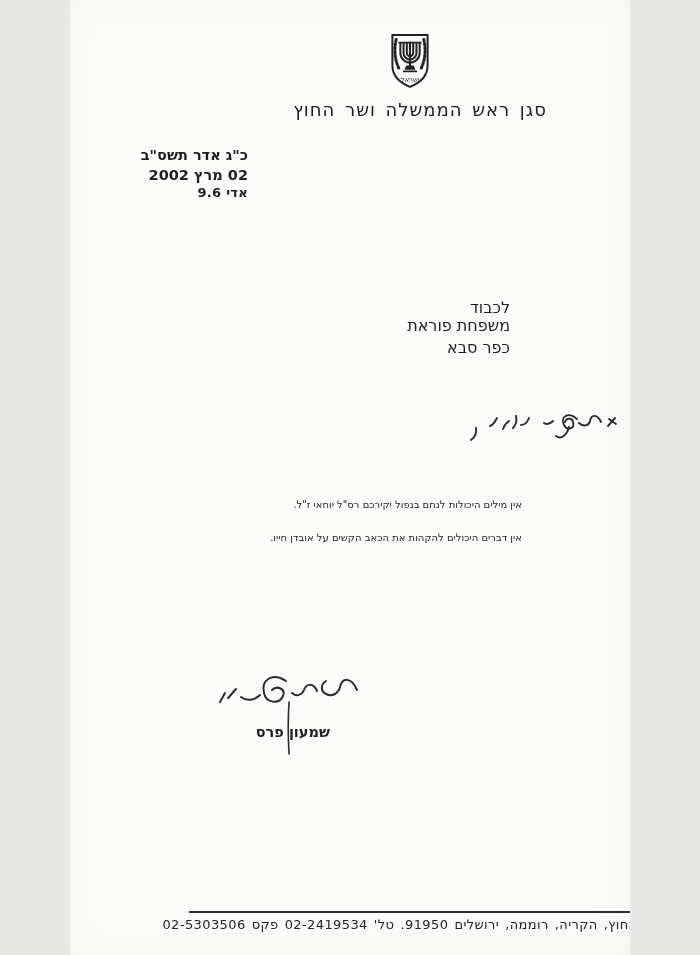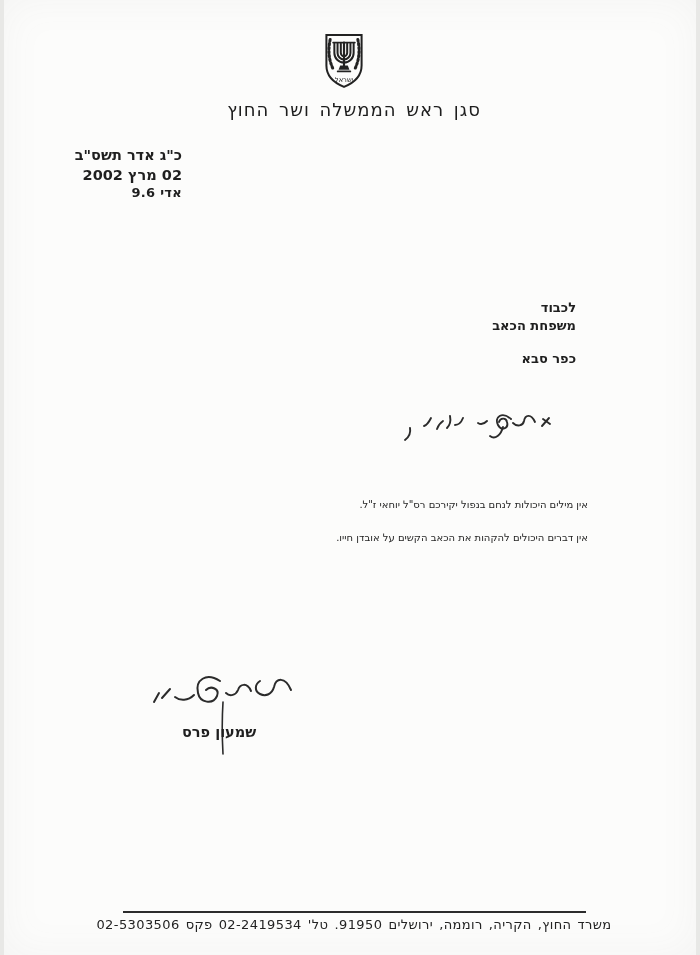--- a/index.html
+++ b/index.html
@@ -1,18 +1,18 @@
 <!DOCTYPE html>
 <html lang="he"><head>
 <meta charset="utf-8">
 <style>
   html,body { margin:0; padding:0; background:#e8e8e6; }
   .page {
     position:relative;
-    width:692px; height:955px;
+    width:560px; height:955px;
     margin:0 auto;
     background:#fcfcfb;
     font-family:"DejaVu Sans", sans-serif;
     color:#1f1f1f;
     overflow:hidden;
     box-shadow: inset 0 0 40px rgba(120,120,115,0.06);
   }
   .emblem { position:absolute; left:314px; top:32px; width:52px; height:62px; }
   .letter-title {
     position:absolute; left:0; top:99px; width:700px;
@@ -23,36 +23,36 @@
   }
   .date-block {
     position:absolute; left:58px; top:145px; width:120px;
     direction:rtl; text-align:right;
   }
   .date-line { font-size:14.5px; font-weight:600; line-height:20px; white-space:nowrap; }
   .ref-line  { font-size:13px;  font-weight:700; line-height:16px; letter-spacing:0.3px; }
   .recipient {
     position:absolute; right:120px; top:299px;
     direction:rtl; text-align:right;
-    font-size:13px; font-weight:700; line-height:17.5px;
+    font-size:16px; font-weight:400; line-height:17.5px;
   }
-  .recipient .city { margin-top:16px; }
+  .recipient .city { margin-top:5px; }
   .hand { position:absolute; }
   .hand svg { display:block; }
   .ink-path { fill:none; stroke:#2b2b2b; stroke-linecap:round; stroke-linejoin:round; }
   .body-text {
     position:absolute; right:108px; top:488px; width:470px;
     direction:rtl; text-align:right;
     font-size:10px; font-weight:400; line-height:33px;
     color:#242424;
   }
   .body-line { white-space:nowrap; }
   .typed-name {
     position:absolute; left:178px; top:724px; width:82px;
-    direction:rtl; text-align:left;
+    direction:rtl; text-align:right;
     font-size:14.5px; font-weight:600;
   }
   .footer-rule { position:absolute; left:119px; top:911px; width:463px; height:2px; background:#2c2c2c; }
   .footer-text {
     position:absolute; left:40px; top:917px; width:620px;
     direction:rtl; text-align:center;
     font-size:13px; font-weight:500;
     letter-spacing:0.4px; word-spacing:1.5px;
     color:#232323; white-space:nowrap;
   }
@@ -83,21 +83,21 @@
   <div class="letter-title">סגן ראש הממשלה ושר החוץ</div>
 
   <div class="date-block">
     <div class="date-line">כ"ג אדר תשס"ב</div>
     <div class="date-line">02 מרץ 2002</div>
     <div class="ref-line">אדי 9.6</div>
   </div>
 
   <div class="recipient">
     <div>לכבוד</div>
-    <div>משפחת הכאב</div>
+    <div>משפחת פוראת</div>
     <div class="city">כפר סבא</div>
   </div>
 
   <div class="hand" style="left:395px; top:397px; width:155px; height:52px;" title="משפחה יקרה,">
     <svg viewBox="0 0 155 52" width="155" height="52">
       <g class="ink-path" stroke-width="1.9">
         <path d="M150,21 L143,29"></path>
         <path d="M144,22 L151,27"></path>
         <path d="M136,25 C132,16 126,18 125,24 C124,29 118,30 114,26"></path>
         <path d="M112,22 C103,14 95,20 99,28 C102,34 110,32 108,25 C107,20 101,21 100,25"></path>

